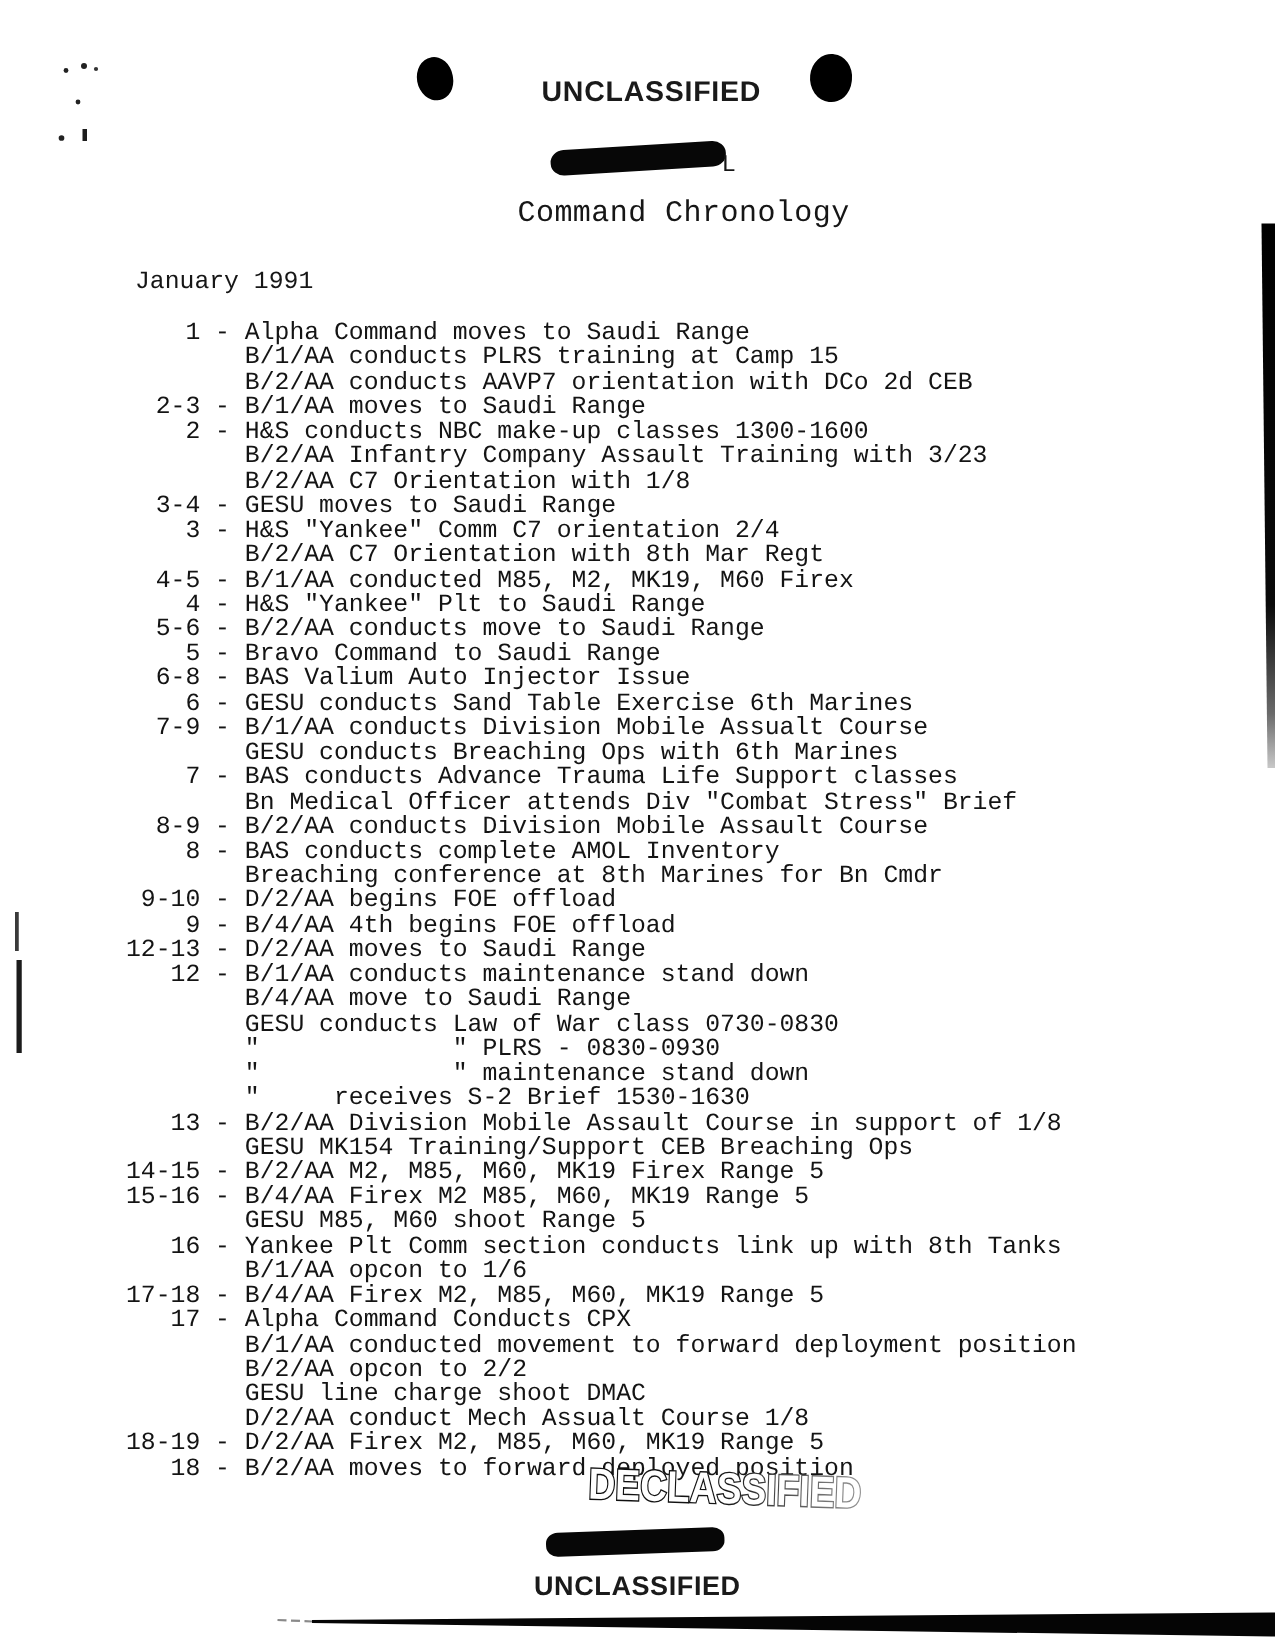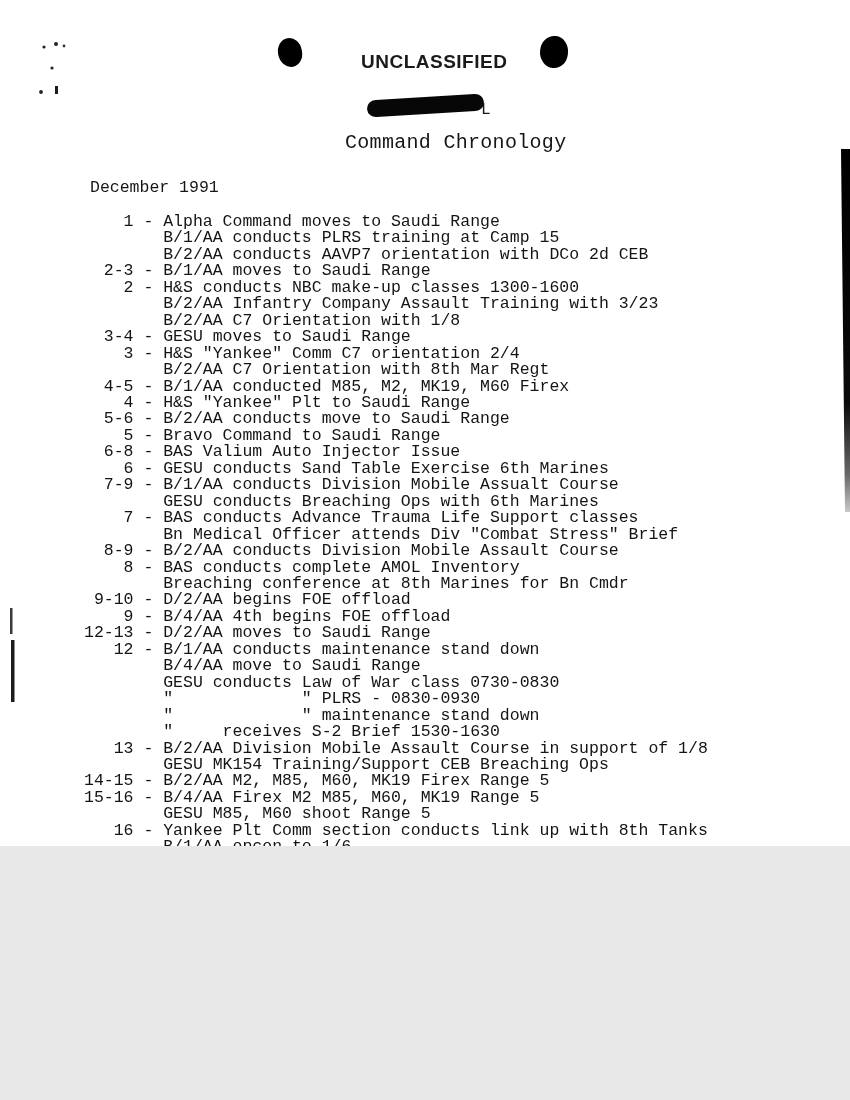--- a/index.html
+++ b/index.html
@@ -1,19 +1,19 @@
 <!DOCTYPE html>
 <html><head>
 <meta charset="utf-8">
 <style>
   html, body { margin: 0; padding: 0; background: #e8e8e8; }
   .page {
     position: relative;
     width: 850px;
-    height: 846px;
+    height: 1100px;
     background: #ffffff;
     overflow: hidden;
     font-family: "Liberation Mono", "DejaVu Sans Mono", monospace;
     color: #161616;
   }
 
   .punch {
     position: absolute;
     background: #000;
     border-radius: 50% 50% 48% 52%;
@@ -113,21 +113,21 @@
   <div class="punch left"></div>
   <div class="punch right"></div>
 
   <div class="top-class">UNCLASSIFIED</div>
 
   <div class="redact-top"></div>
   <span class="redact-suffix">L</span>
 
   <div class="doc-title">Command Chronology</div>
 
-  <div class="month">December 1991</div>
+  <div class="month">January 1991</div>
 
   <pre class="chronology">    1 - Alpha Command moves to Saudi Range
         B/1/AA conducts PLRS training at Camp 15
         B/2/AA conducts AAVP7 orientation with DCo 2d CEB
   2-3 - B/1/AA moves to Saudi Range
     2 - H&amp;S conducts NBC make-up classes 1300-1600
         B/2/AA Infantry Company Assault Training with 3/23
         B/2/AA C7 Orientation with 1/8
   3-4 - GESU moves to Saudi Range
     3 - H&amp;S "Yankee" Comm C7 orientation 2/4

